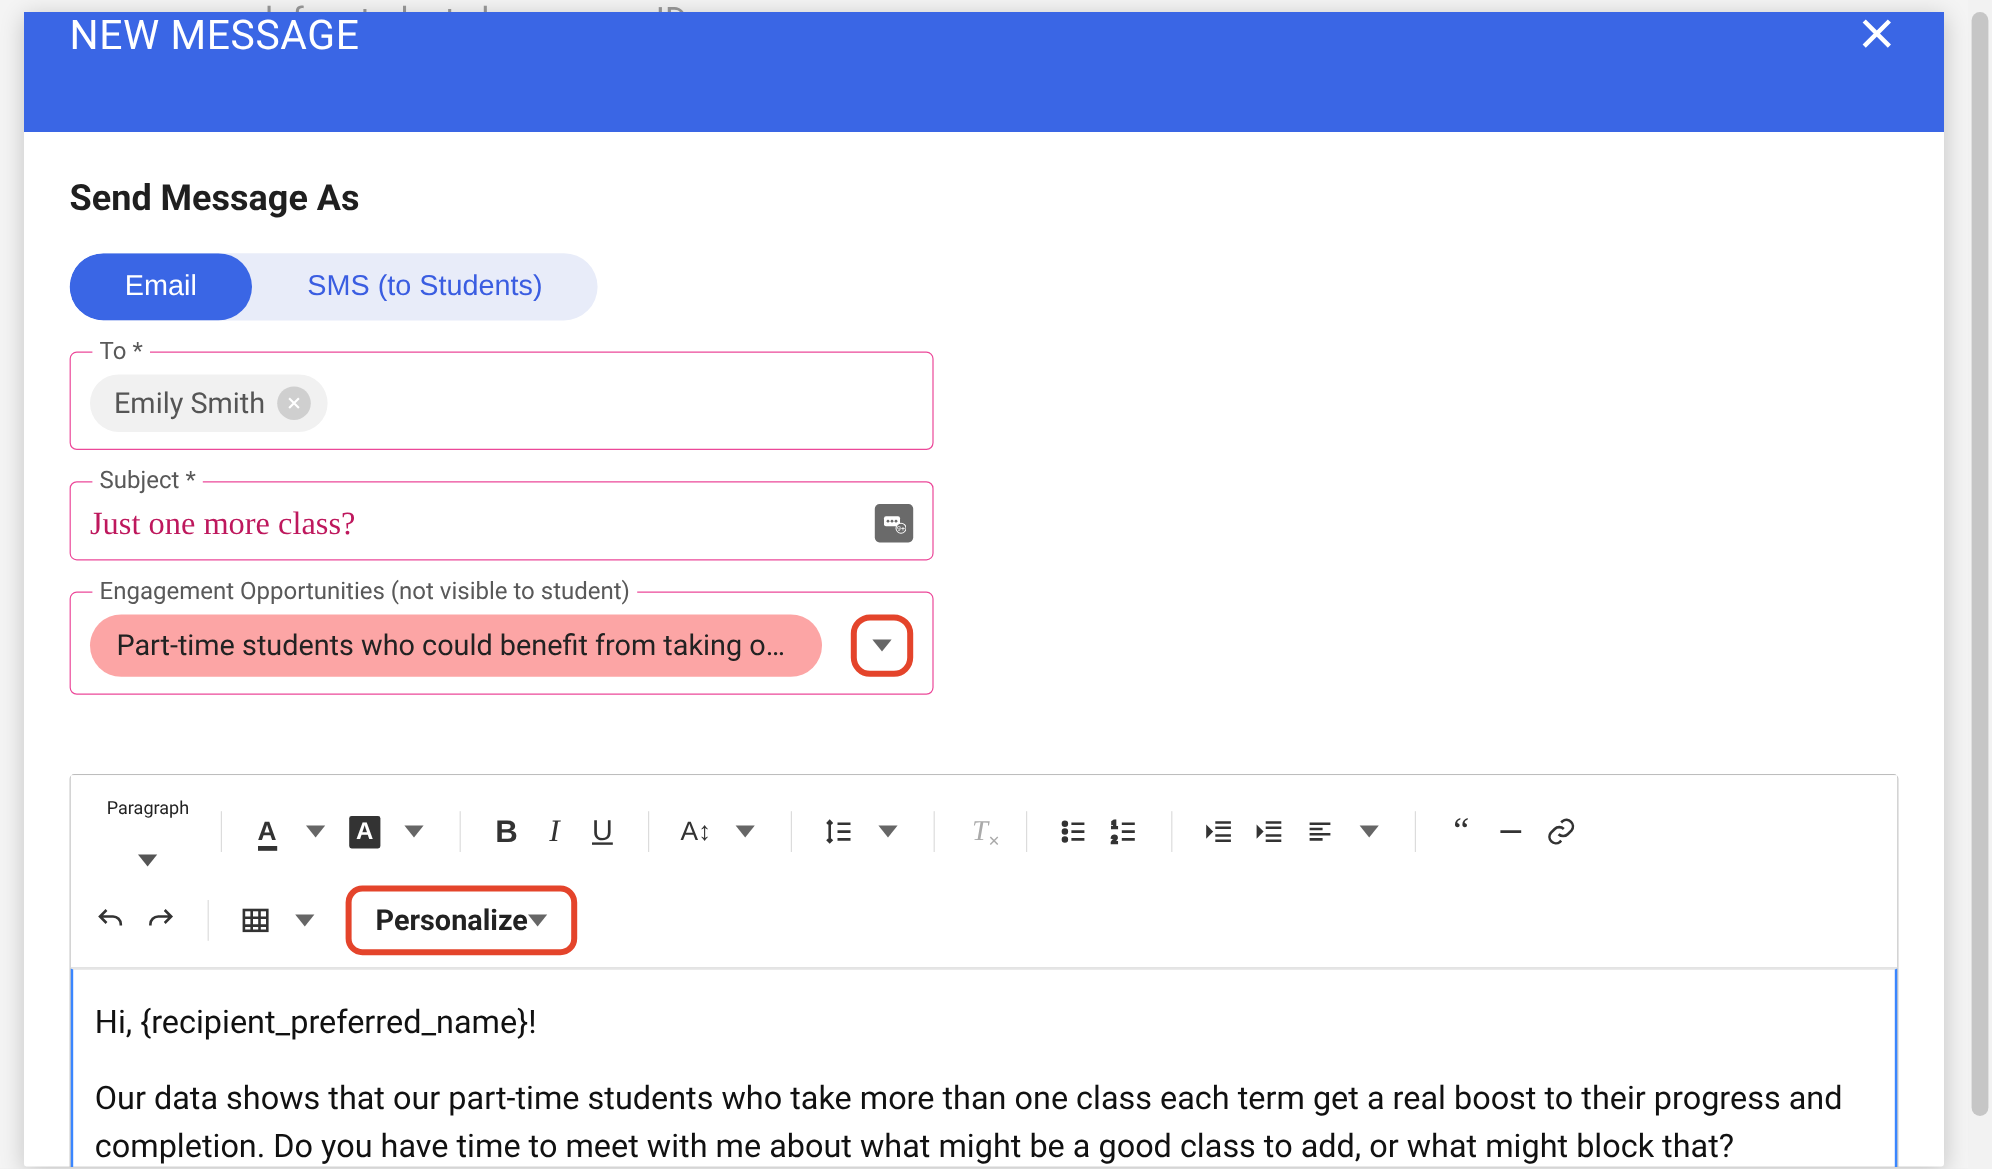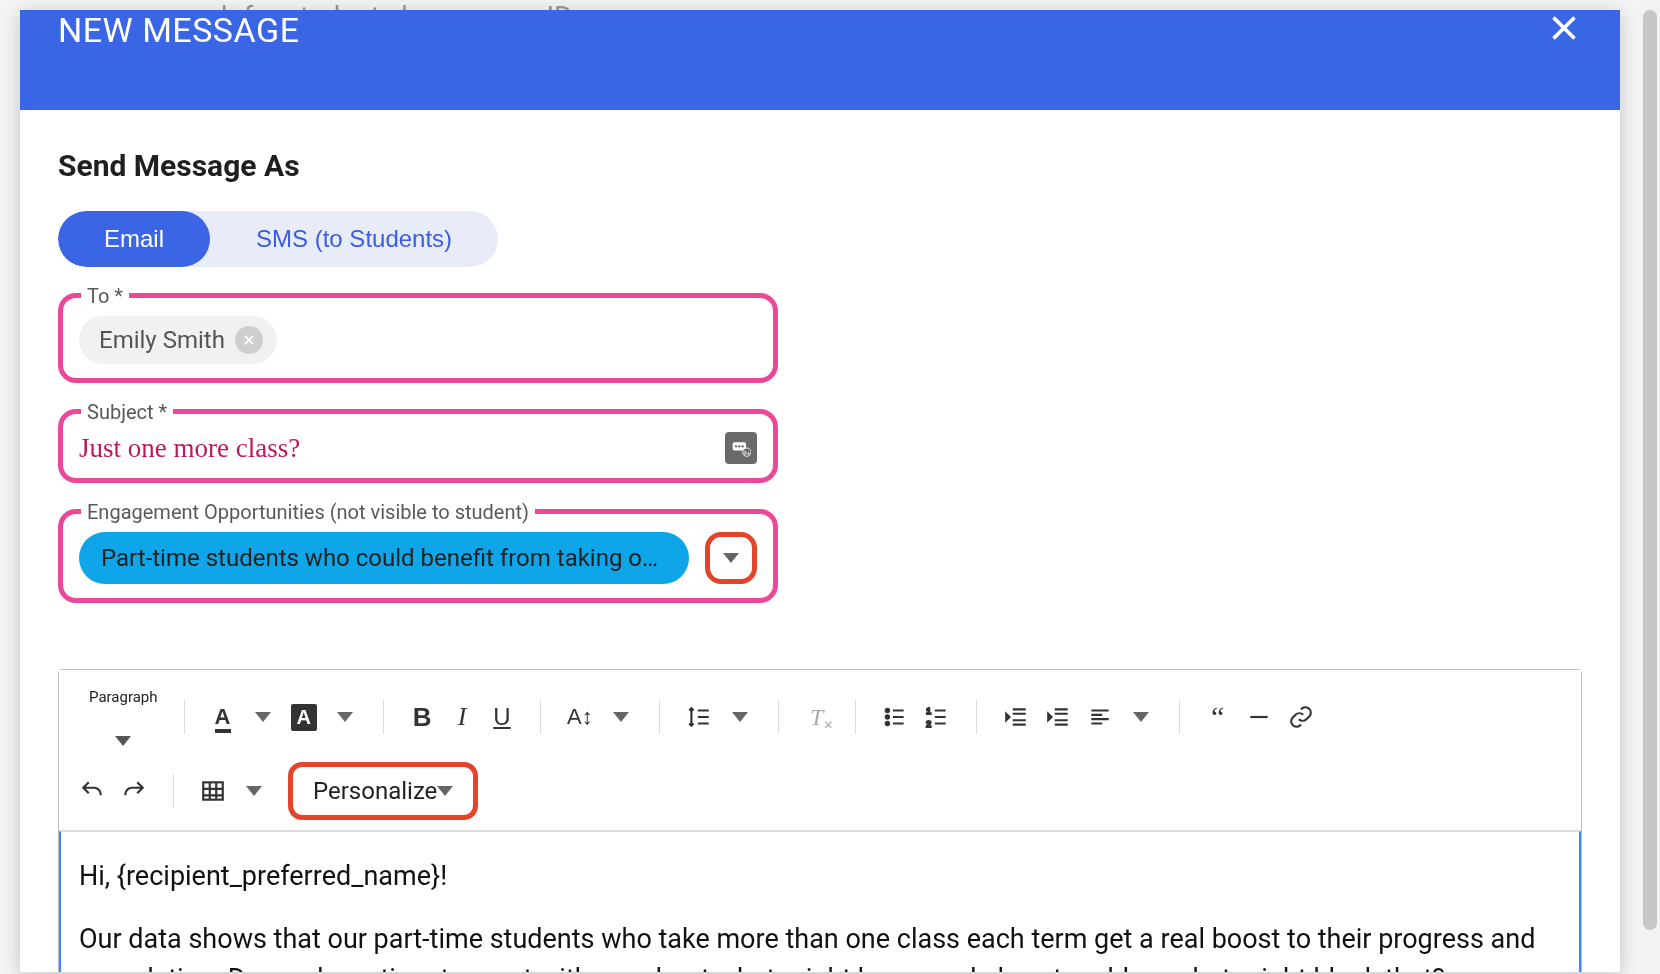--- a/index.html
+++ b/index.html
@@ -59,22 +59,22 @@
     padding:14px 46px;
     font-size:24px;
     font-weight:500;
     cursor:pointer;
     color:#3a5de1;
     border:none; background:transparent;
   }
   .seg-btn.active { background:#3a66e5; color:#fff; border-radius:30px; }
   .field {
     position:relative;
-    border:5px solid #ec4899;
-    border-radius:18px;
+    border:1px solid #ec4899;
+    border-radius:6px;
     padding:18px 16px 14px 16px;
     margin-bottom:26px;
   }
   .field-legend {
     position:absolute;
     top:-14px; left:18px;
     background:#fff;
     padding:0 6px;
     font-size:20px;
     color:#595959;
@@ -108,21 +108,21 @@
     display:flex; align-items:center; justify-content:center;
     color:#fff;
     font-size:14px;
     position:relative;
   }
   .engagement-field .field-chip-row {
     display:flex; align-items:center; justify-content:space-between; gap:10px;
   }
   .engagement-chip {
     display:inline-block;
-    background:#0ea5e9;
+    background:#fca5a5;
     border-radius:26px;
     padding:12px 22px;
     font-size:24px;
     color:#222;
     max-width:610px;
     white-space:nowrap; overflow:hidden; text-overflow:ellipsis;
   }
   .dropdown-caret {
     width:52px; height:52px;
     display:flex; align-items:center; justify-content:center;
@@ -168,20 +168,21 @@
     flex-direction:column;
   }
   .tool-select .caret-down { border-top-color:#555; }
   .personalize-btn {
     display:flex; align-items:center; 
     padding:10px 20px;
     font-size:24px;
     color:#222;
     cursor:pointer;
     border-radius:14px;
+    font-weight:bold;
   }
   .editor-content {
     padding:24px 18px;
     font-size:27px;
     line-height:1.5;
     border:2px solid #3a86ff;
     border-top:1px solid #dcdcdc;
     color:#111;
     min-height:190px;
   }

